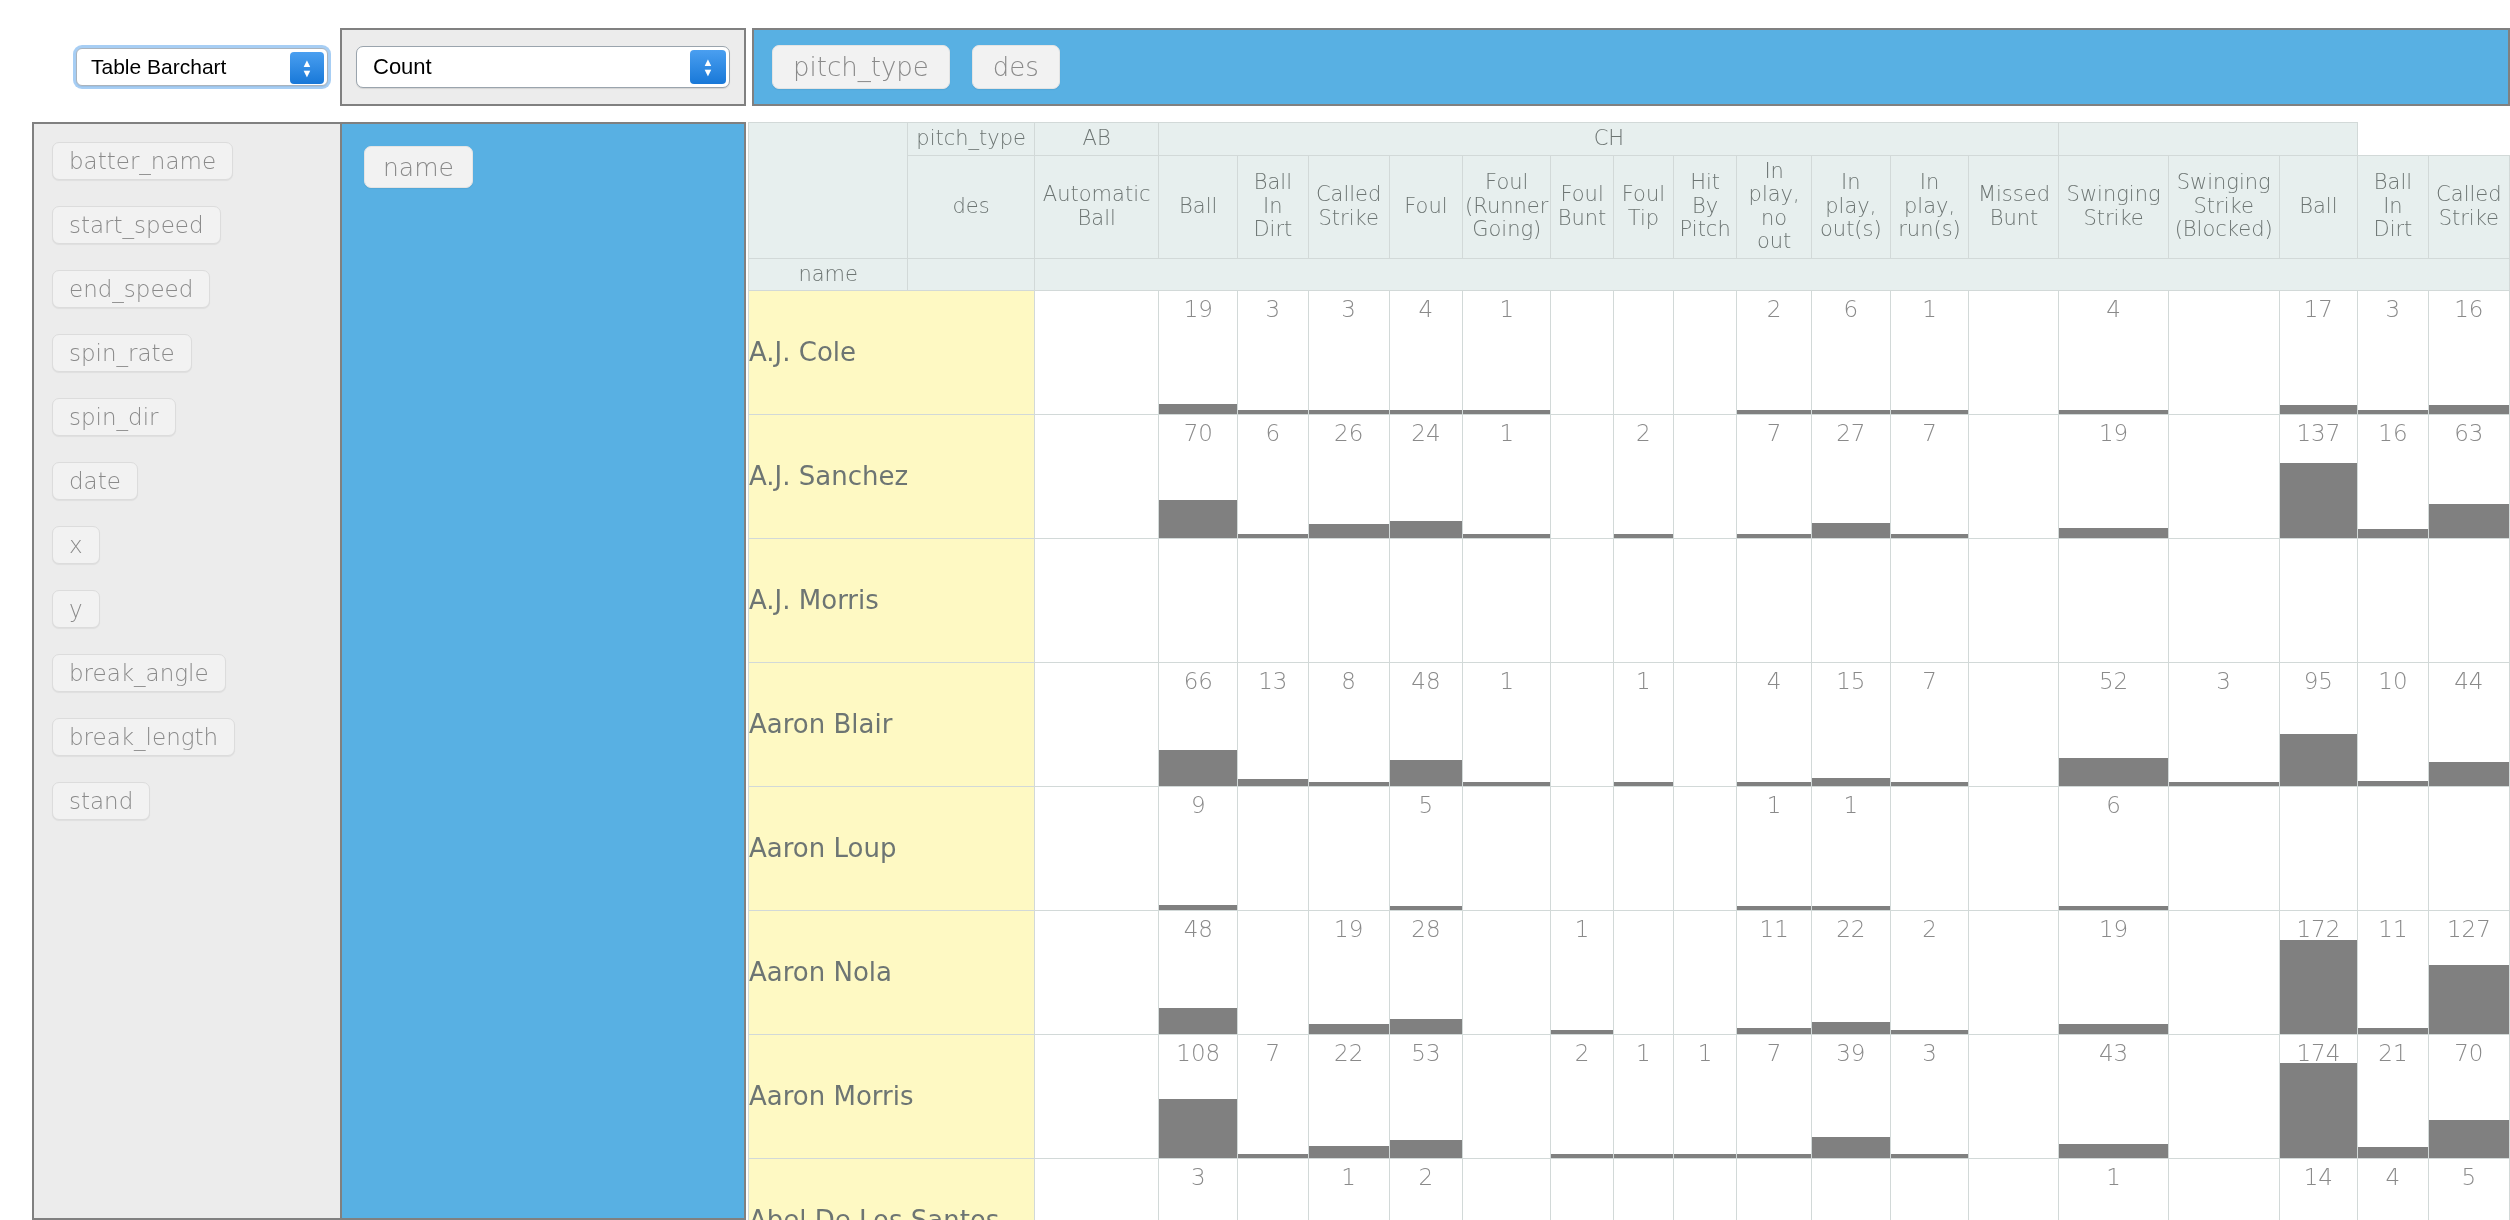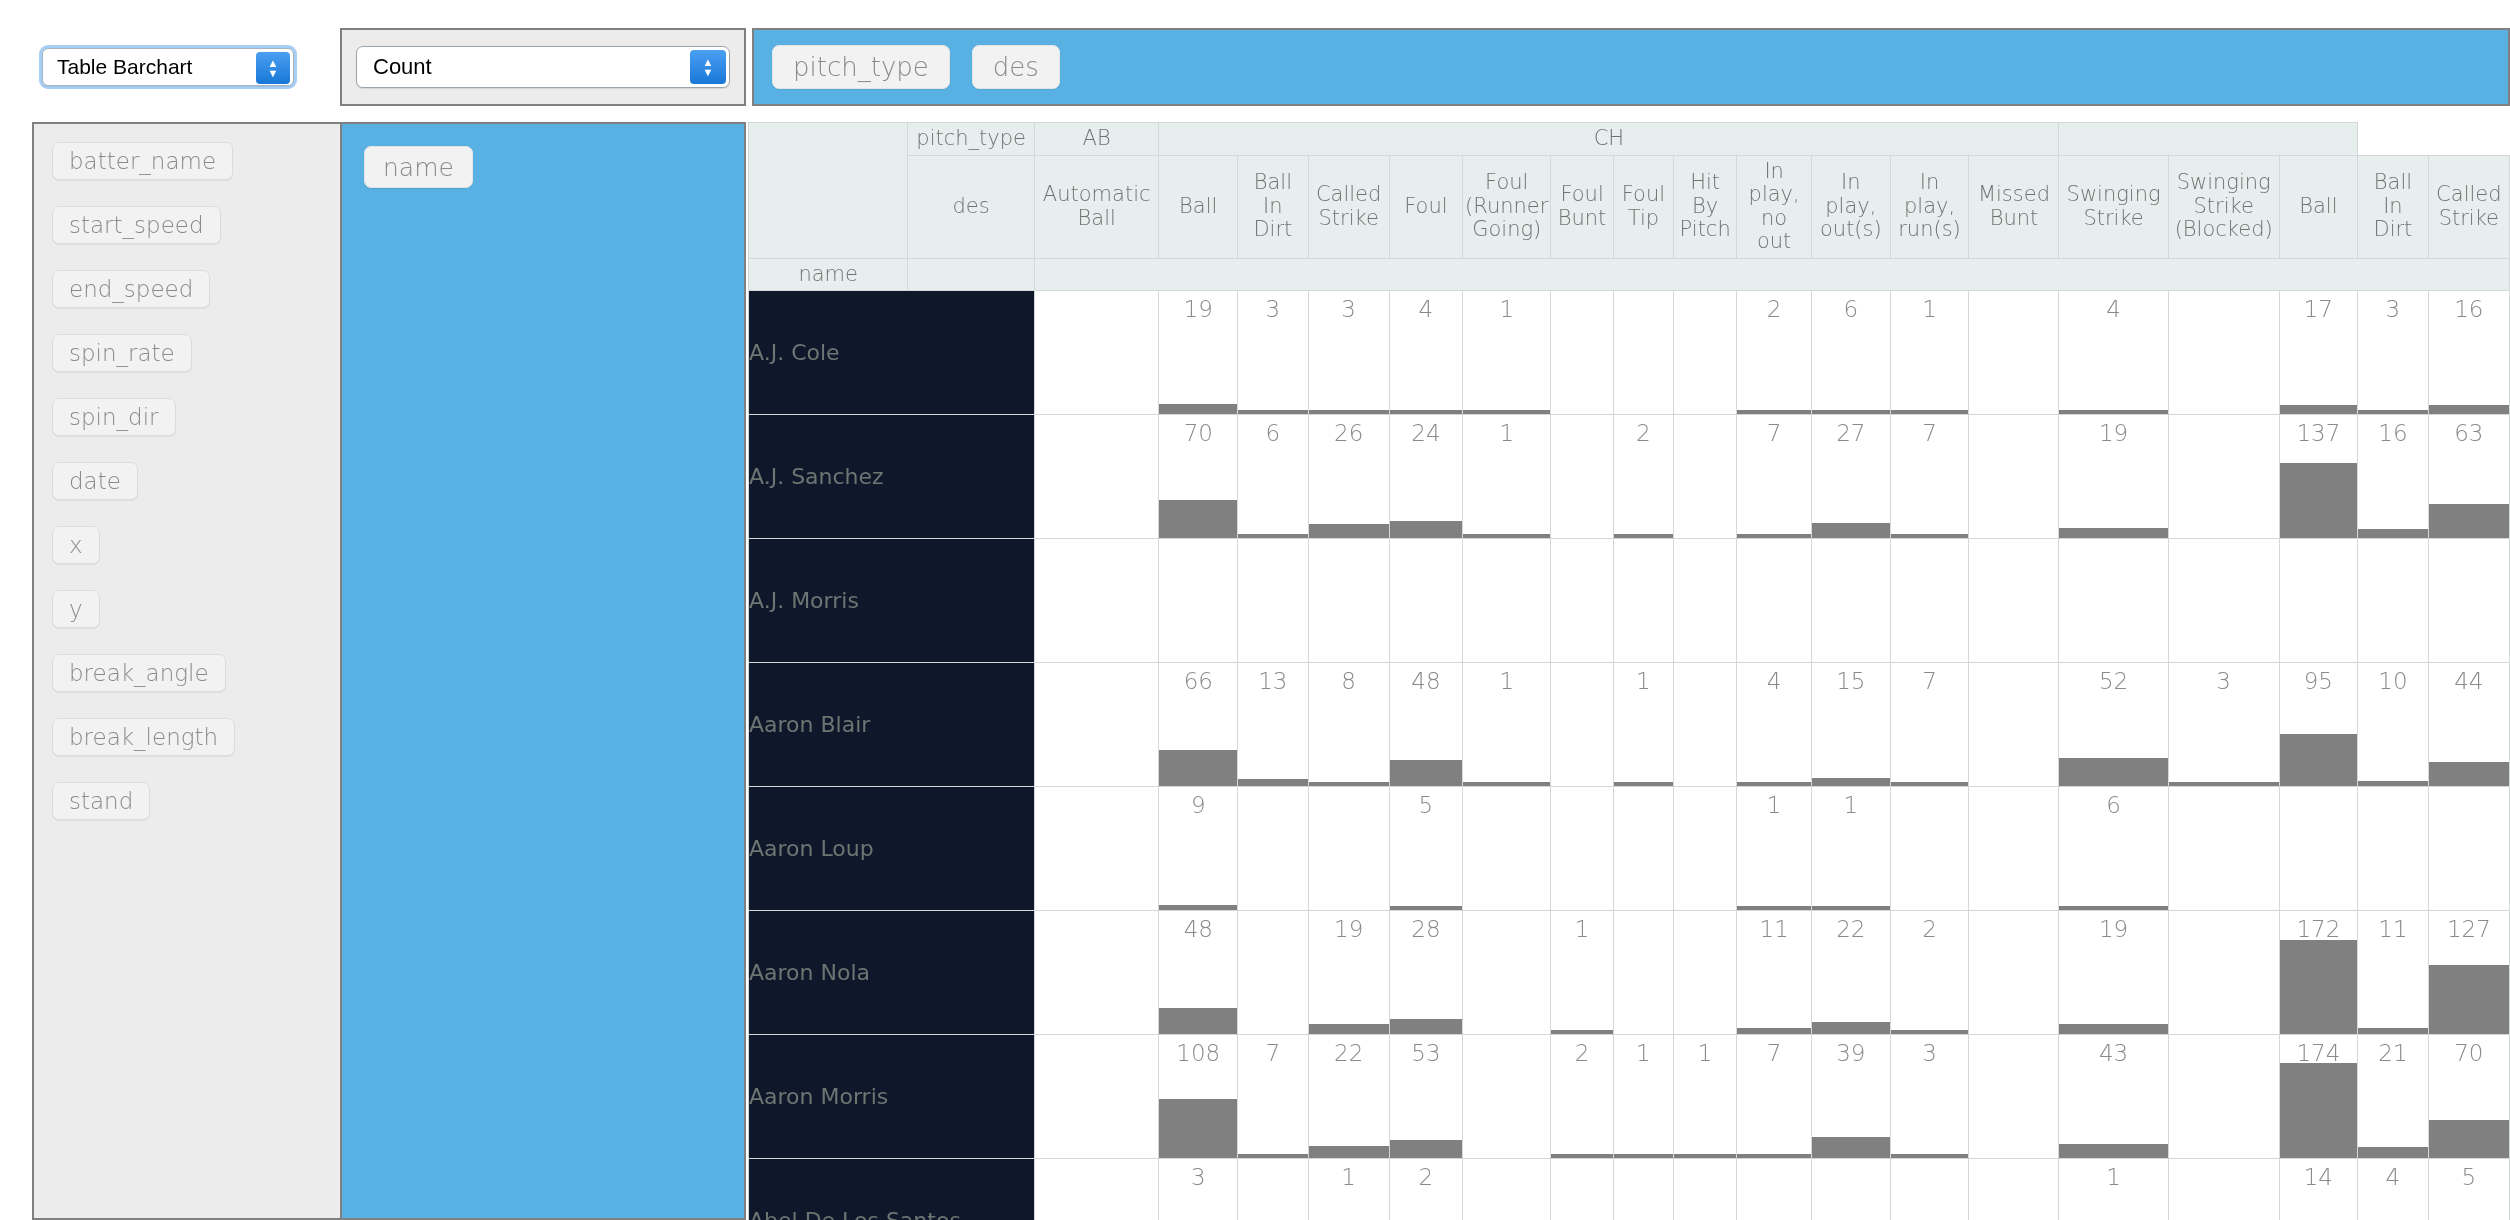--- a/index.html
+++ b/index.html
@@ -8,20 +8,21 @@
     background: #ffffff;
     font-family: "DejaVu Sans", sans-serif;
     overflow: hidden;
   }
   #app { position: relative; width: 2510px; height: 1220px; }
 
   
   .sel-wrap {
     position: absolute;
     box-sizing: border-box;
+    margin-left: 34px;
   }
   .mac-select {
     position: relative;
     box-sizing: border-box;
     height: 38px;
     background: #ffffff;
     border: 1px solid #a9b3bd;
     border-radius: 6px;
     box-shadow: 0 0 0 3px rgba(94,166,235,0.55), 0 1px 1px rgba(0,0,0,0.12);
     display: flex;
@@ -133,23 +134,23 @@
     text-align: left;
     padding-left: 10px;
     vertical-align: bottom;
   }
   th.field-hdr {
     text-align: left;
     padding-left: 10px;
     font-size: 21px;
   }
   td.rowname {
-    background: #0f172a;
+    background: #fef9c3;
     color: #6d7573;
-    font-size: 22px;
+    font-size: 26px;
     font-weight: 300;
     vertical-align: middle;
     padding: 0 10px;
     line-height: 1.15;
   }
   td.cell {
     background: #ffffff;
     vertical-align: top;
     position: relative;
   }

